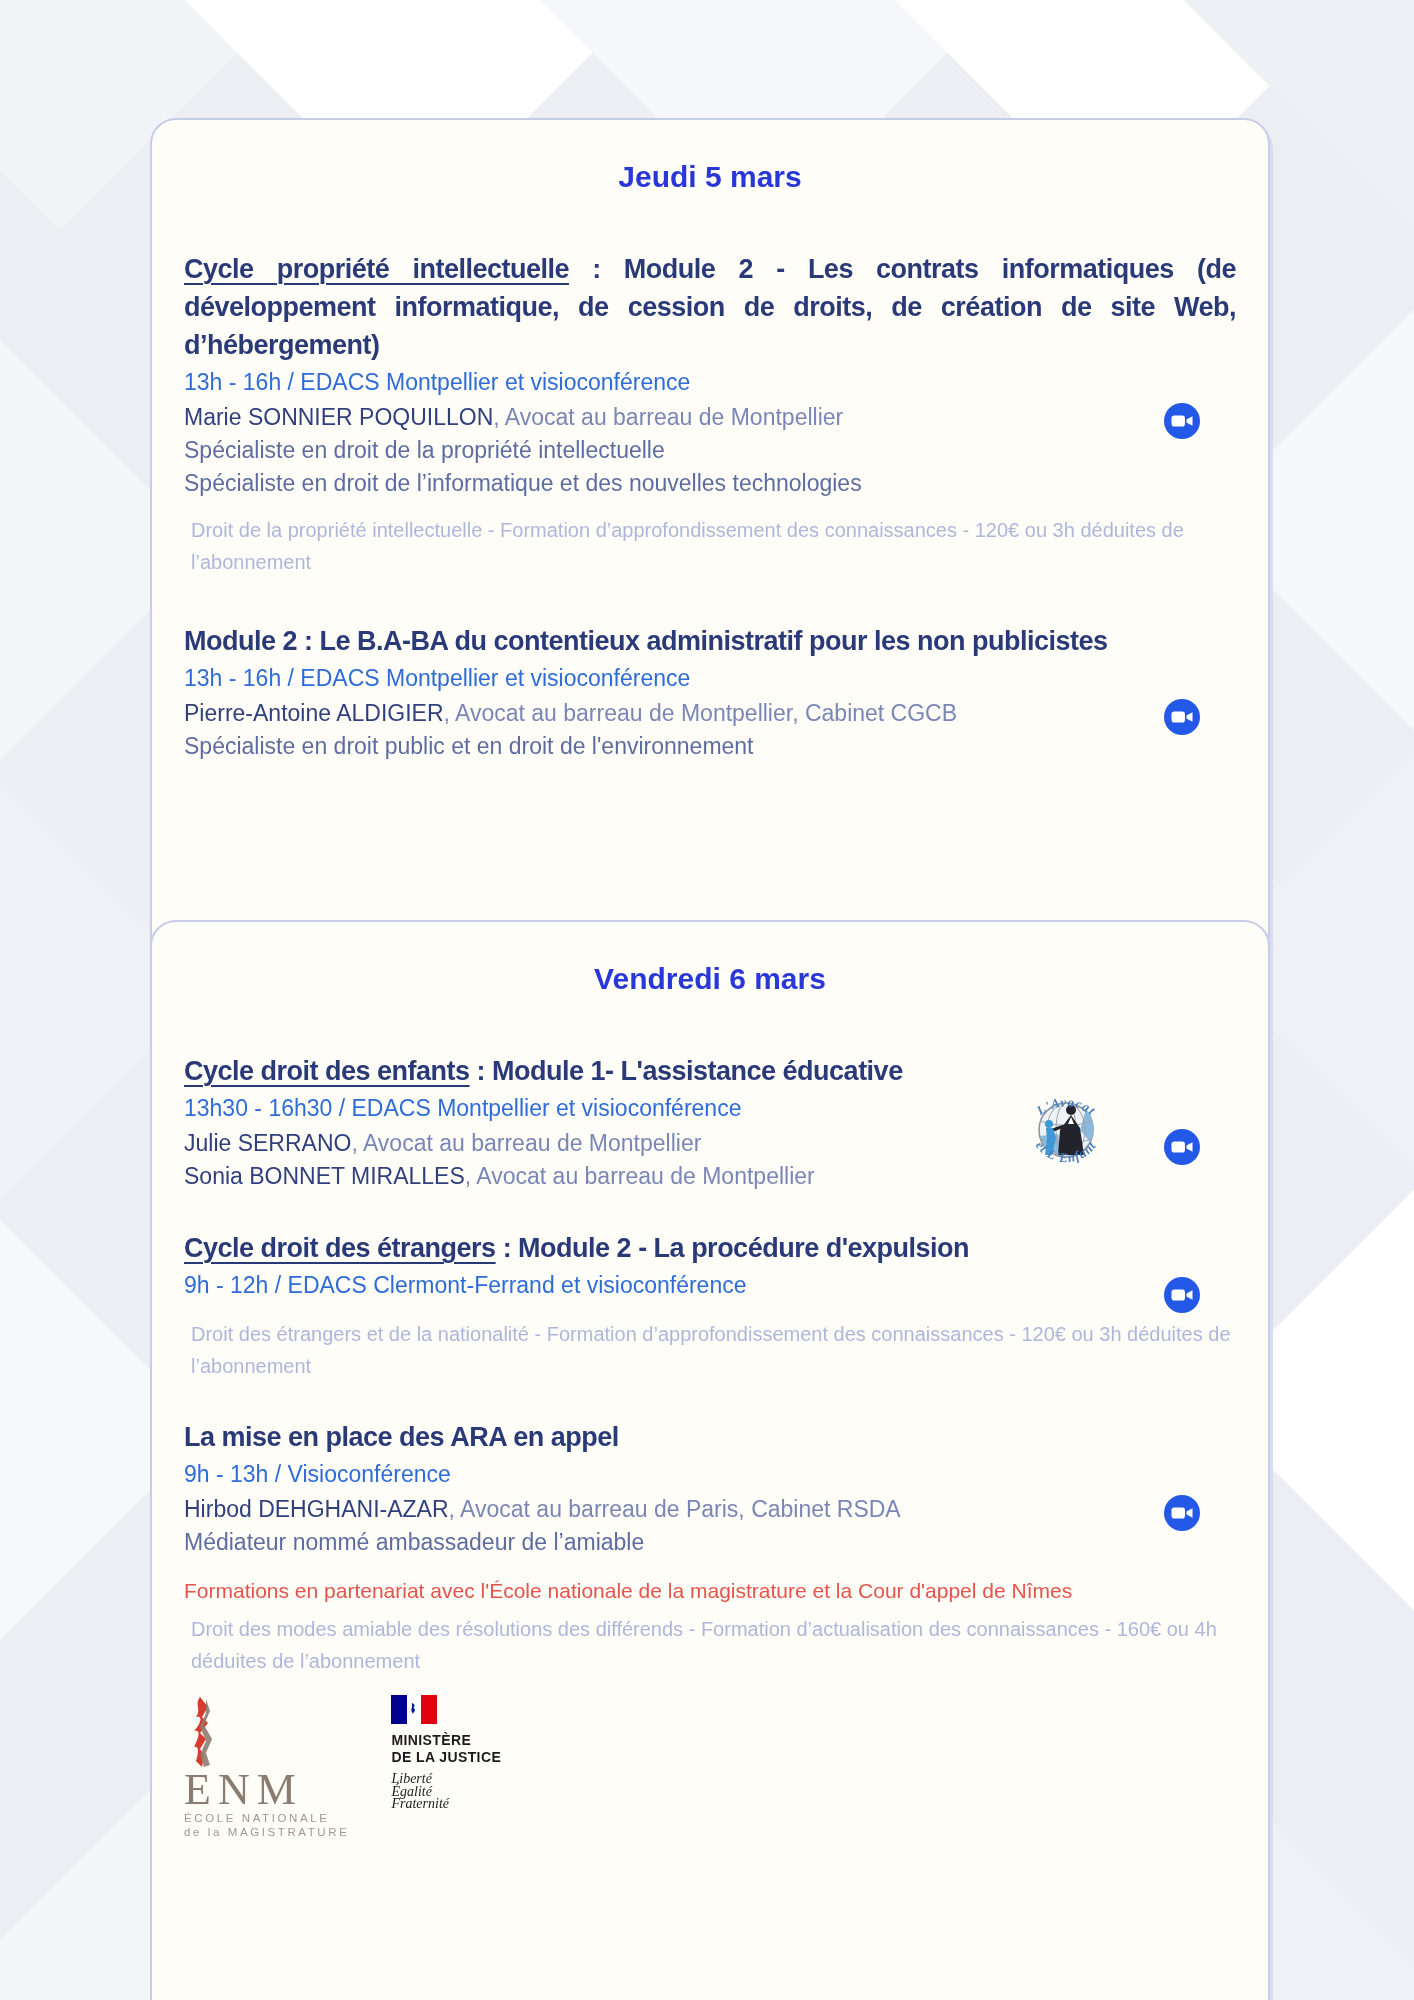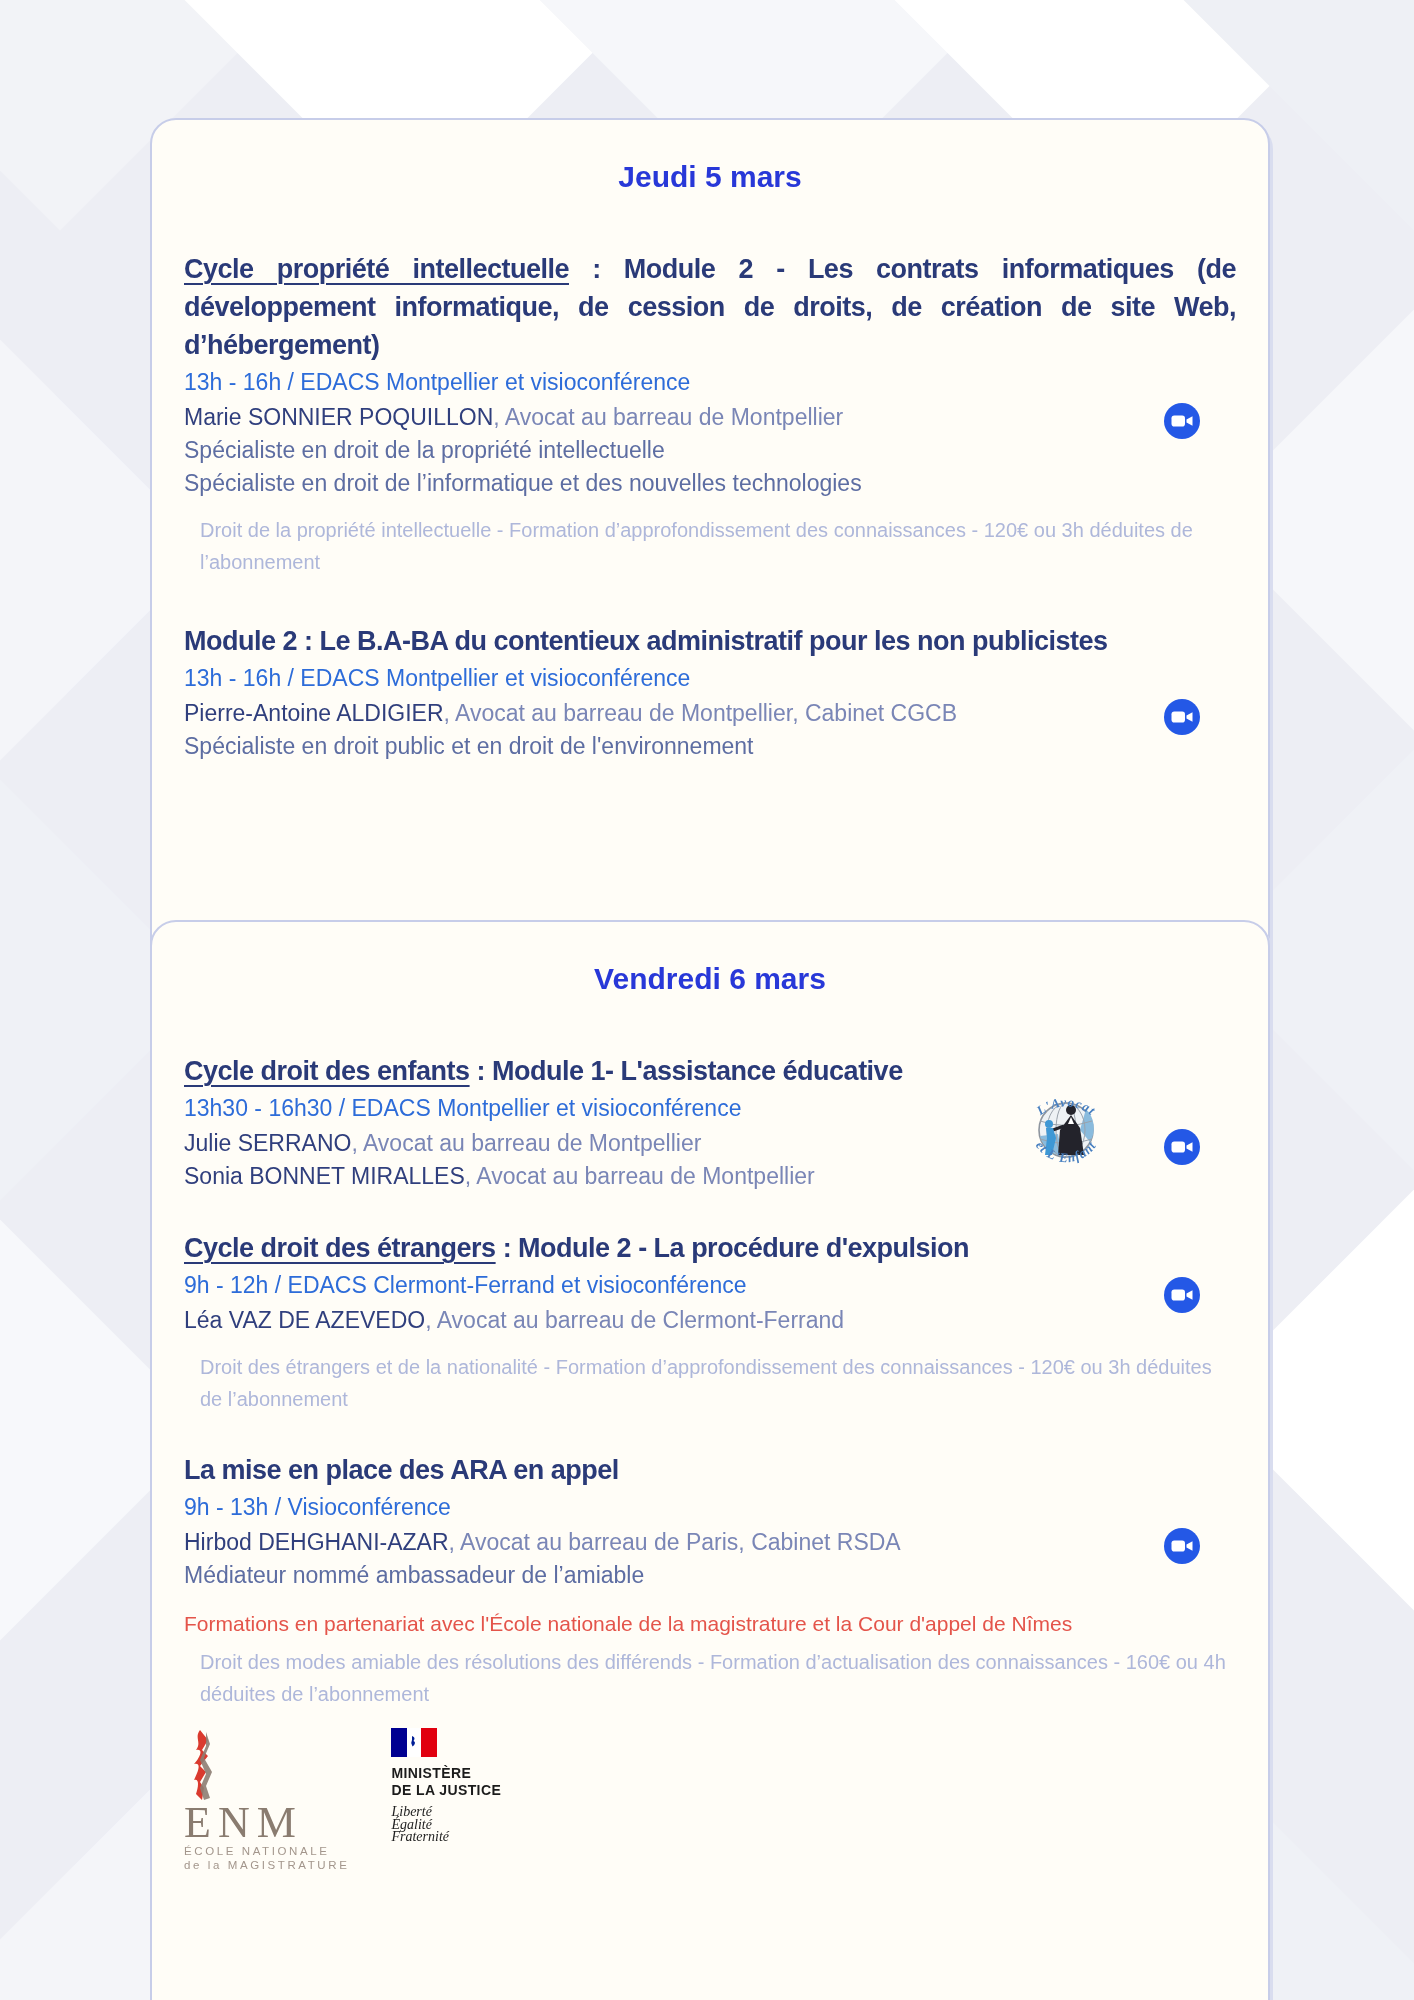--- a/index.html
+++ b/index.html
@@ -21,21 +21,21 @@
   .event{position:relative;}
   .mb44{margin-bottom:44px;} .mb36{margin-bottom:36px;}
   .heading{margin:0;font-size:27px;font-weight:bold;color:#2a3a78;line-height:38px;
            letter-spacing:-0.5px;}
   .justify{text-align:justify;text-align-last:left;}
   .u{text-decoration:underline;text-decoration-thickness:2px;text-underline-offset:5px;}
   .time{margin:0;font-size:23px;color:#2d6cd9;line-height:37px;}
   .speaker,.detail{margin:0;font-size:23px;line-height:33px;color:#5d6da2;}
   .speaker .name{color:#303f7d;}
   .speaker .role{color:#7a86b6;}
-  .footnote{margin:14px 0 0 16px;font-size:20px;line-height:32px;color:#aeb7da;}
+  .footnote{margin:14px 0 0 7px;font-size:20px;line-height:32px;color:#aeb7da;}
   .rednote{margin:16px 0 0 0;font-size:21px;line-height:32px;color:#e4544a;}
   .rednote + .footnote{margin-top:6px;}
 
   .vicon{position:absolute;right:36px;width:36px;height:36px;}
   .vicon svg{display:block;}
   .t153{top:153px;} .t77{top:77px;} .t48{top:48px;}
 
   .ae-logo{position:absolute;right:128px;top:26px;width:84px;height:100px;}
 
   
@@ -152,21 +152,20 @@
           <circle cx="18" cy="18" r="18" fill="#2458e6"></circle>
           <rect x="7.5" y="12.5" width="13.5" height="11" rx="2.8" fill="#ffffff"></rect>
           <path d="M22.5 16.6 L28.5 13.2 V22.8 L22.5 19.4 Z" fill="#ffffff"></path>
         </svg>
       </span>
     </article>
 
     <article class="event mb36">
       <h3 class="heading"><span class="u">Cycle droit des étrangers</span><span> : Module 2 - La procédure d'expulsion</span></h3>
       <p class="time">9h - 12h / EDACS Clermont-Ferrand et visioconférence</p>
-      <p class="speaker"><span class="name">Léa VAZ DE AZEVEDO</span><span class="role">, Avocat au barreau de Clermont-Ferrand</span></p>
       <p class="footnote">Droit des étrangers et de la nationalité - Formation d’approfondissement des connaissances - 120€ ou 3h déduites de l’abonnement</p>
       <span class="vicon t48">
         <svg viewBox="0 0 36 36" width="36" height="36">
           <circle cx="18" cy="18" r="18" fill="#2458e6"></circle>
           <rect x="7.5" y="12.5" width="13.5" height="11" rx="2.8" fill="#ffffff"></rect>
           <path d="M22.5 16.6 L28.5 13.2 V22.8 L22.5 19.4 Z" fill="#ffffff"></path>
         </svg>
       </span>
     </article>
 

